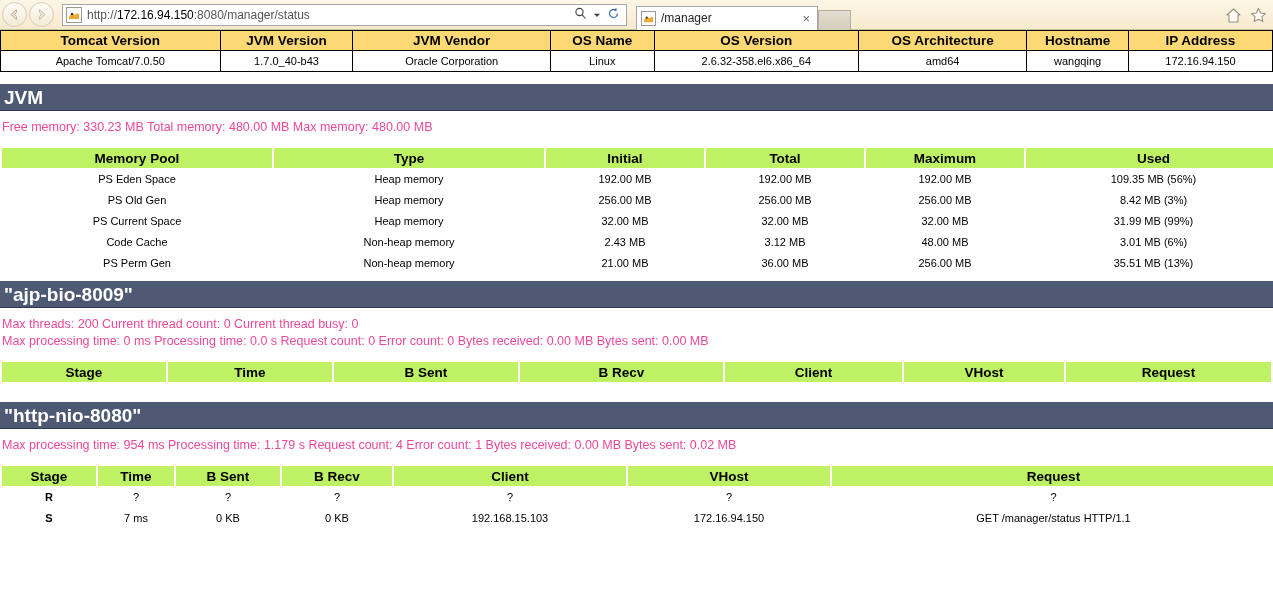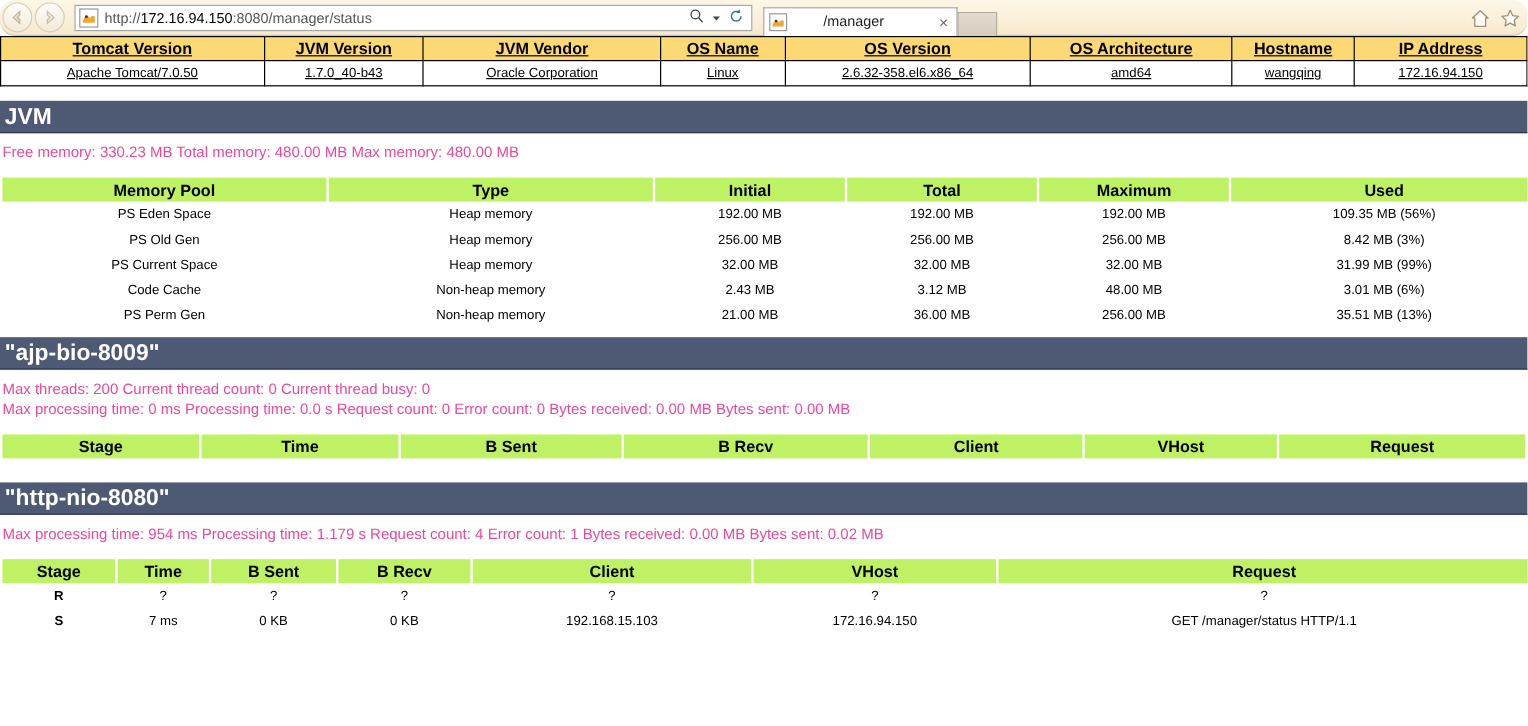--- a/index.html
+++ b/index.html
@@ -13,21 +13,20 @@
 
   
   #browser-chrome {
     height: 30px;
     width: 1273px;
     background: linear-gradient(to bottom, #fdf6e6 0%, #fbf1dc 45%, #f6e9cc 100%);
     border-bottom: 1px solid #cfc3a8;
     display: flex;
     align-items: center;
     position: relative;
-    border-radius: 13px;
   }
   .navbtn {
     width: 25px; height: 25px;
     border-radius: 50%;
     border: 1px solid #d8cdb4;
     background: linear-gradient(to bottom, #fffdf8, #f3ead7);
     display: flex; align-items: center; justify-content: center;
     margin-left: 2px;
     flex: none;
   }
@@ -64,29 +63,28 @@
   .addr-icon {
     color: #4b4b4b; font-size: 13px; flex: none;
     padding: 0 3px;
   }
   #tab-strip {
     display: flex; align-items: flex-end;
     height: 30px;
     margin-left: 9px;
   }
   #browser-tab {
-    width: 162px; height: 24px;
+    width: 182px; height: 24px;
     background: #ffffff;
     border: 1px solid #a7a6aa;
     border-bottom: none;
     display: flex; align-items: center;
     padding: 0 4px;
     font-size: 12px;
     color: #222;
-    gap: 25px;
   }
   #tab-favicon {
     width: 15px; height: 15px;
     border: 1px solid #999;
     background: #fff;
     display: flex; align-items: center; justify-content: center;
     font-size: 9px; line-height: 1;
     flex: none;
   }
   #tab-title { margin-left: 5px; flex: 1; white-space: nowrap; overflow: hidden; }
@@ -127,21 +125,20 @@
     font-size: 11px;
     color: #000;
     text-align: center;
     padding: 1px 2px;
     height: 21px;
     white-space: nowrap;
   }
   table.bordered { border-collapse: collapse; width: 1273px; }
   table.bordered th, table.bordered td {
     border: 1px solid #000;
-    text-decoration: underline;
   }
   table.bordered th { background: #FCD975; }
   table.bordered td { background: #fff; }
 
   .section-bar {
     background: #4E5A74;
     color: #ffffff;
     font-size: 19px;
     font-weight: bold;
     padding: 2px 4px 4px 4px;

